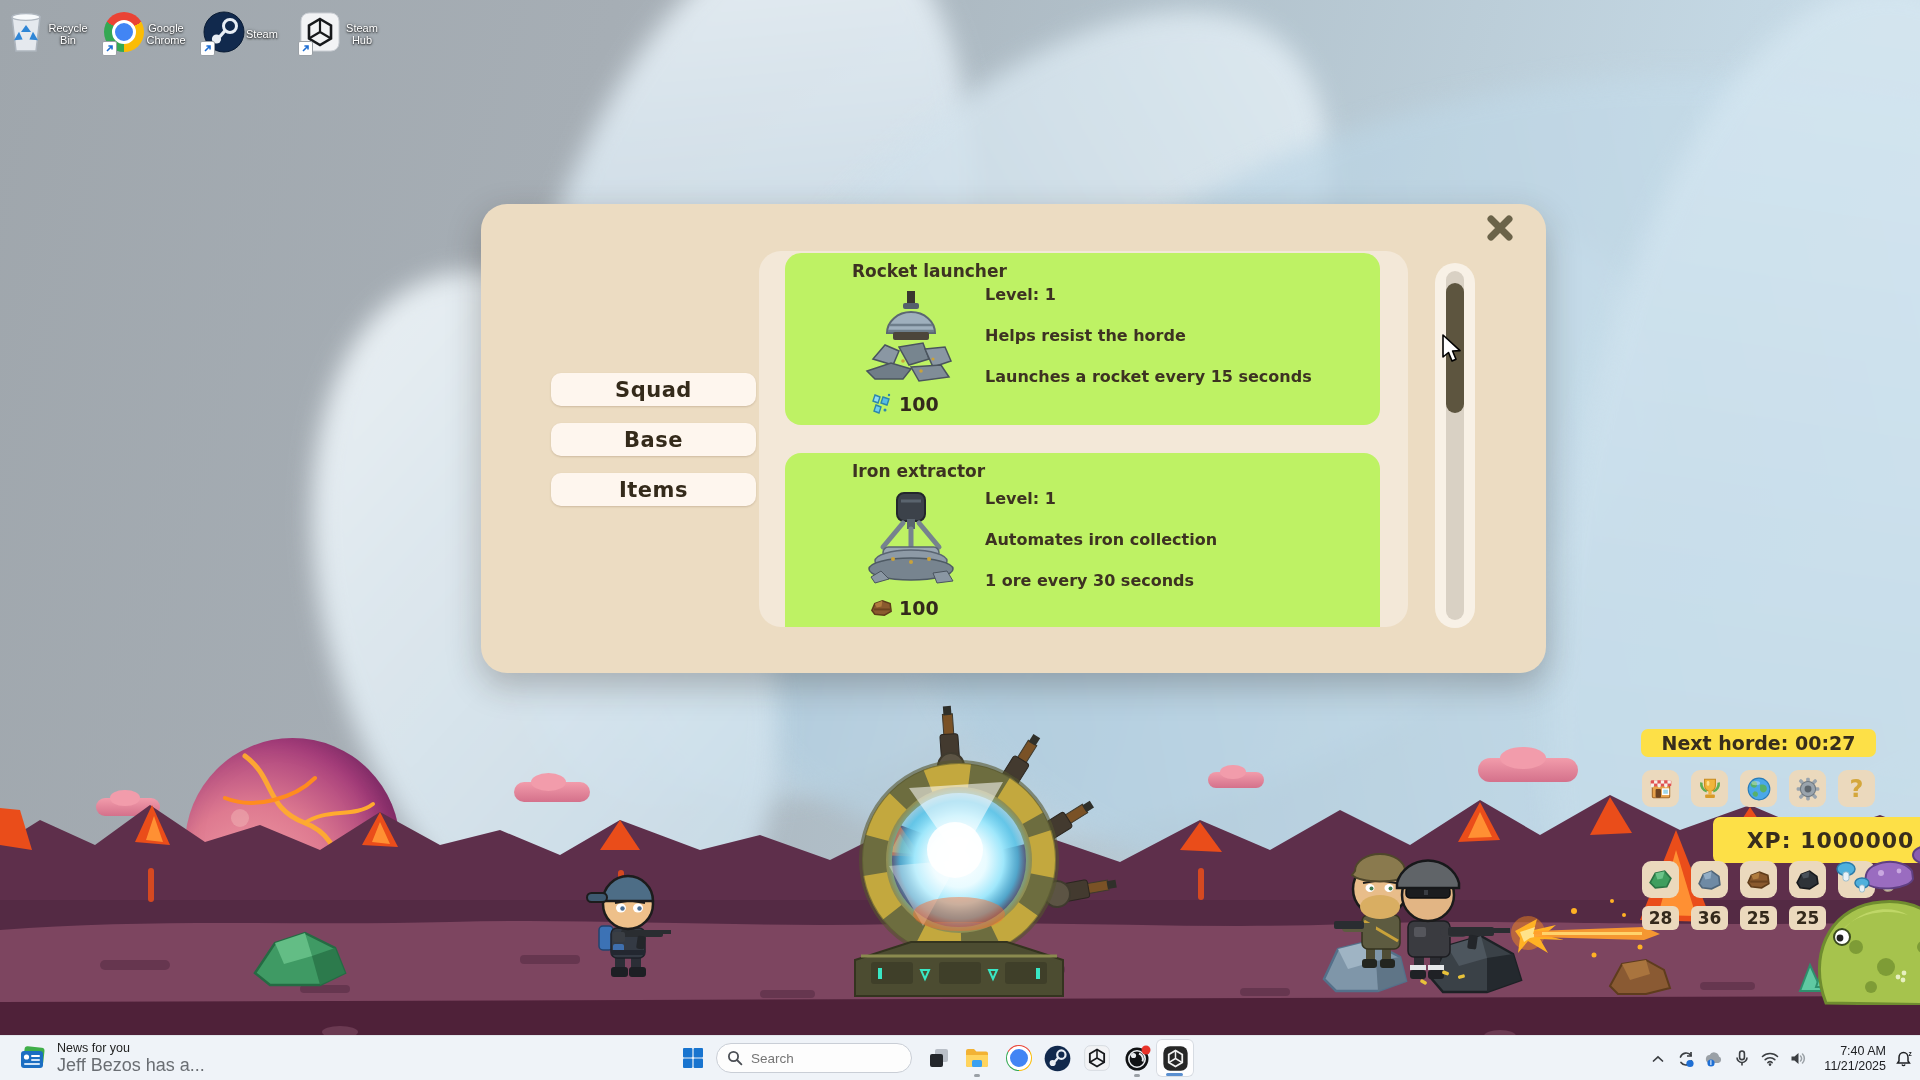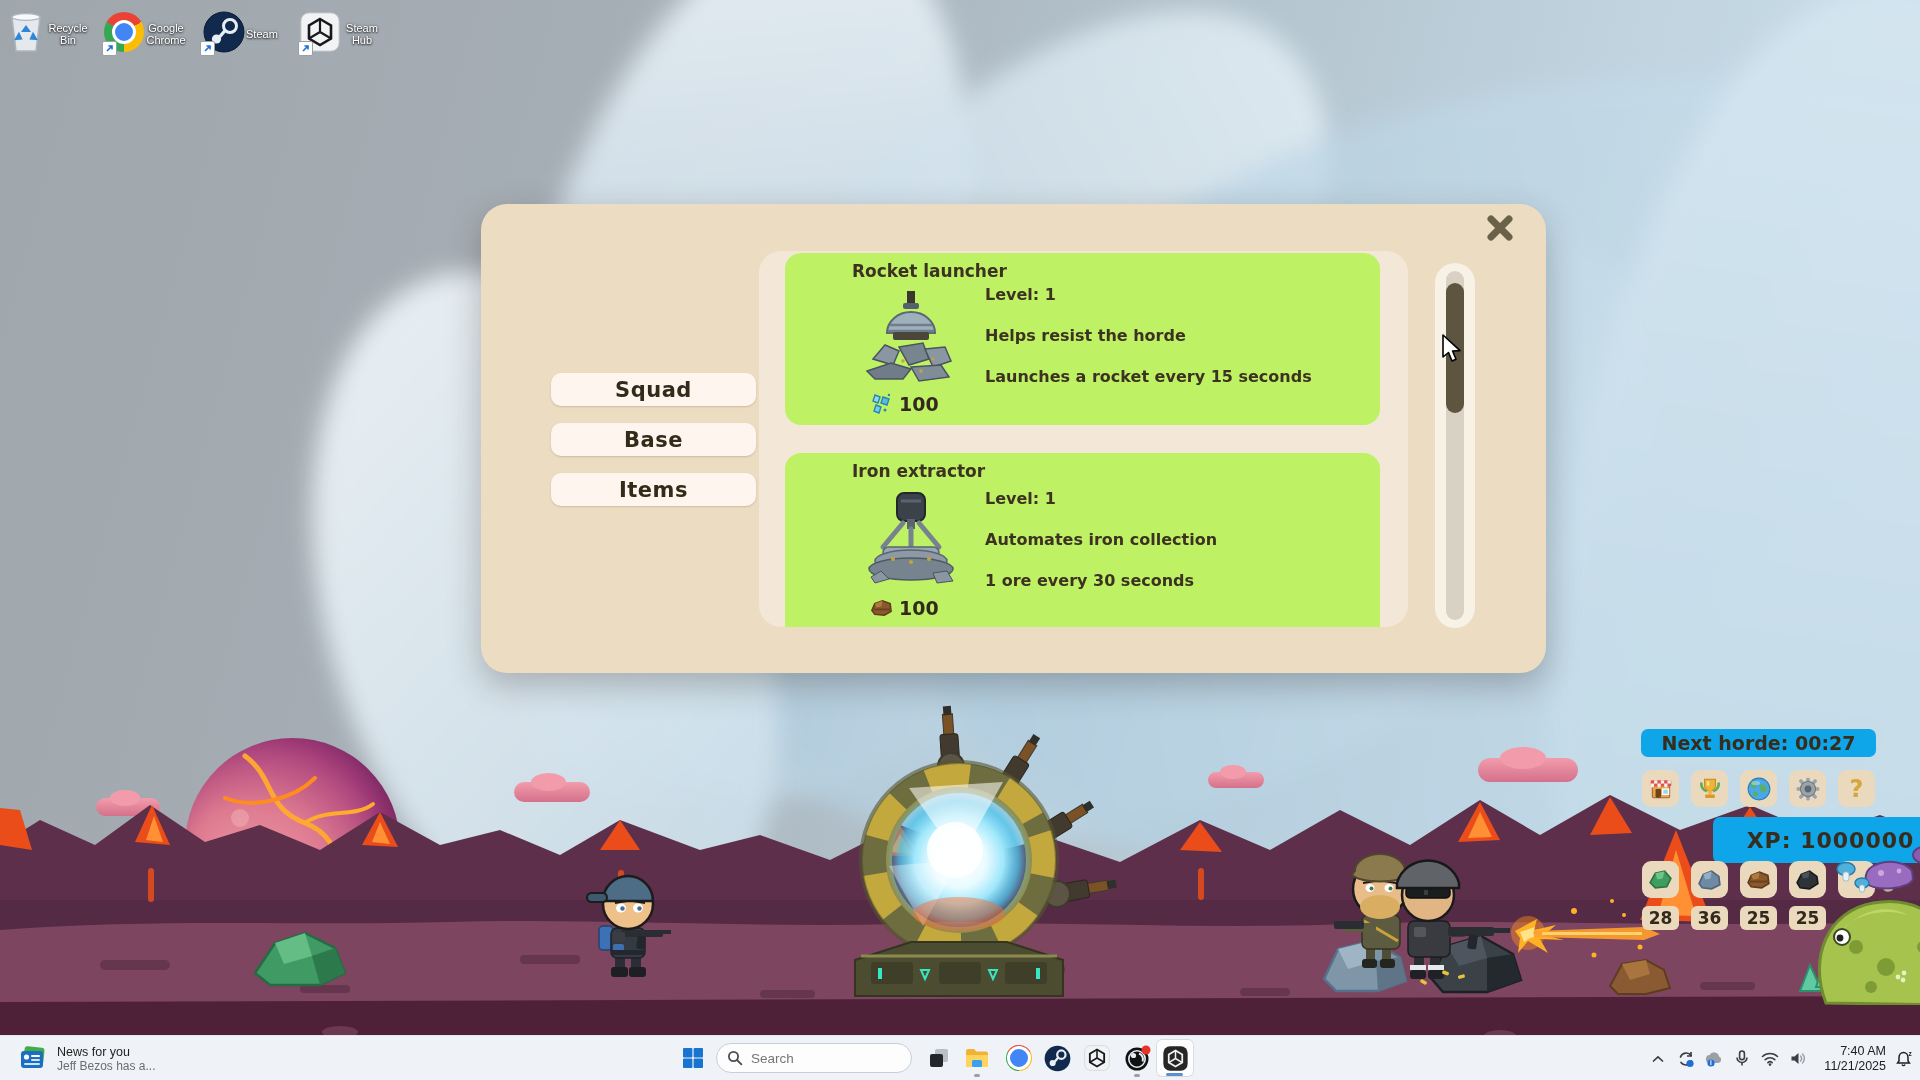--- a/index.html
+++ b/index.html
@@ -36,21 +36,21 @@
   
   .scene{position:absolute;inset:0;z-index:10;}
   .cloud{position:absolute;border-radius:30px;background:linear-gradient(#f29cab,#d4718b);}
   .cloud::before{content:"";position:absolute;left:22%;top:-46%;width:46%;height:90%;
     background:#f29cab;border-radius:50%;}
   .planet{position:absolute;left:185px;top:738px;width:215px;height:215px;border-radius:50%;
     background:radial-gradient(circle at 32% 68%,#f2a0a8 0%,#de7a90 38%,#a83f7c 70%,#6f2763 100%);
     box-shadow:inset -14px -10px 30px rgba(60,10,60,.35);}
   
   .hud{position:absolute;z-index:40;font-family:"DejaVu Sans",sans-serif;}
-  .hud-pill{position:absolute;background:#0ea5e9;border-radius:7px;display:flex;
+  .hud-pill{position:absolute;background:#fde047;border-radius:7px;display:flex;
             align-items:center;justify-content:center;color:#372d1d;font-weight:800;}
   .hud-tile{position:absolute;width:37px;height:37px;background:#ebd9bd;border-radius:9px;
             display:flex;align-items:center;justify-content:center;cursor:pointer;}
   .count-pill{position:absolute;width:37px;height:24px;background:#ebd9bd;border-radius:6px;
             display:flex;align-items:center;justify-content:center;font-size:17px;font-weight:800;color:#33291b;}
   
   .dialog{position:absolute;left:481px;top:204px;width:1065px;height:469px;background:#ecdcc2;
           border-radius:26px;z-index:50;box-shadow:0 12px 34px rgba(40,30,20,.28);
           font-family:"DejaVu Sans",sans-serif;}
   .tab-btn{position:absolute;left:70px;width:205px;height:33px;background:#fef6ee;border-radius:10px;
@@ -69,21 +69,21 @@
   .sb-track{position:absolute;left:11px;top:8px;width:18px;height:349px;background:#d9d1c4;border-radius:9px;cursor:pointer;}
   .sb-thumb{position:absolute;left:0;top:12px;width:18px;height:130px;background:#5d553f;border-radius:9px;cursor:pointer;}
   .close-btn{position:absolute;left:997px;top:2px;width:44px;height:44px;display:flex;
              align-items:center;justify-content:center;cursor:pointer;}
   
   .taskbar{position:absolute;left:0;top:1035px;width:1920px;height:45px;background:#eff3f8;
            border-top:1px solid rgba(0,0,0,.05);z-index:60;}
   .news{position:absolute;left:10px;top:4px;display:flex;align-items:center;gap:9px;height:37px;
         padding:0 8px;border-radius:6px;cursor:pointer;}
   .news-title{font-size:12.5px;color:#1f1f1f;}
-  .news-sub{font-size:12px;color:#6a6e73;}
+  .news-sub{font-size:18px;color:#6a6e73;}
   .tb-icon{position:absolute;top:3px;width:38px;height:38px;border-radius:6px;display:flex;
            align-items:center;justify-content:center;cursor:pointer;}
   .search-box{position:absolute;left:716px;top:7px;width:196px;height:30px;}
   .search-box input{width:100%;height:100%;border:1px solid #c9ced6;border-radius:16px;background:#fdfdfd;
     padding:0 10px 0 34px;font-size:13.5px;color:#3c4043;outline:none;box-sizing:border-box;
     font-family:"Liberation Sans",sans-serif;}
   .search-glass{position:absolute;left:11px;top:7px;}
   .run-dot{position:absolute;top:38px;width:6px;height:3px;border-radius:2px;background:#9aa0a6;}
   .active-bar{position:absolute;top:37px;width:17px;height:3px;border-radius:2px;background:#5a8fd0;}
   .tray{position:absolute;right:0;top:0;height:45px;display:flex;align-items:center;}

